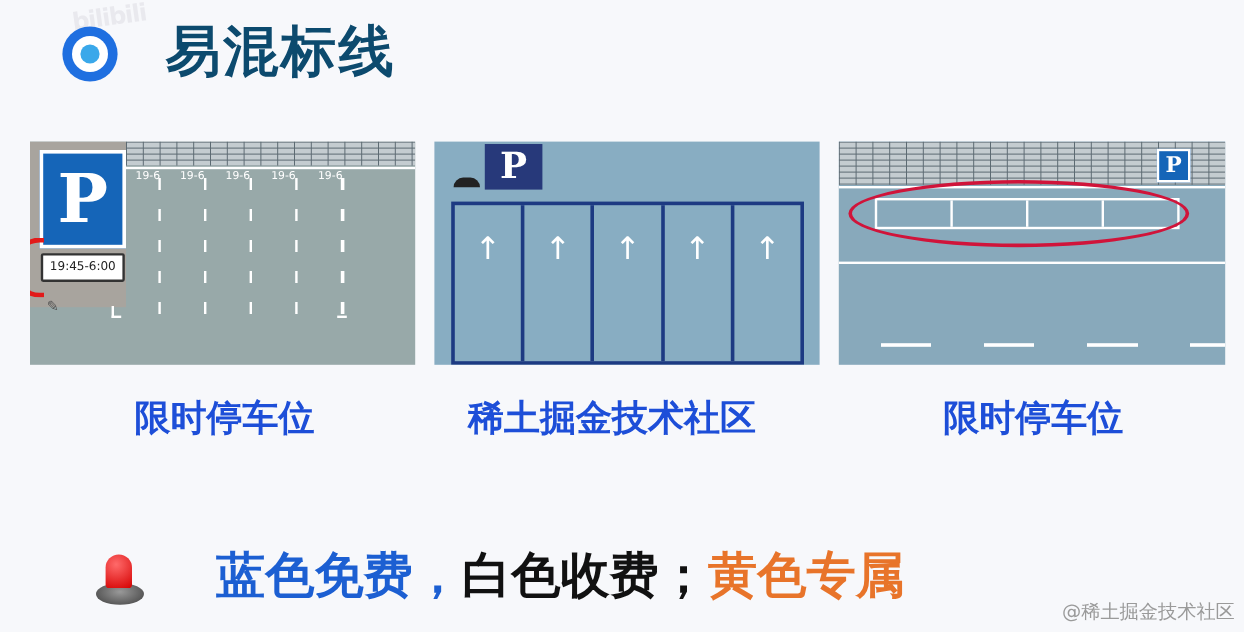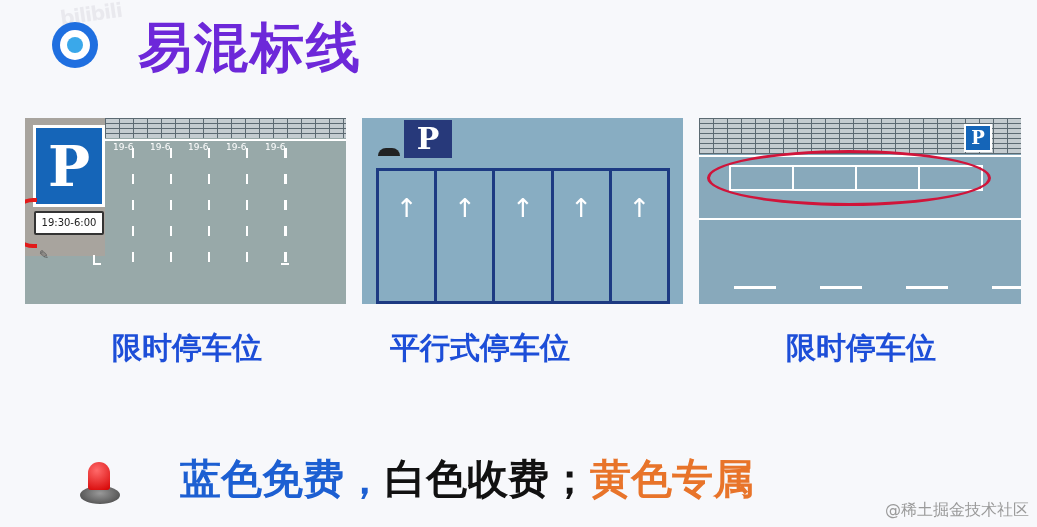--- a/index.html
+++ b/index.html
@@ -1,21 +1,21 @@
 <!DOCTYPE html>
 <html><head>
 <meta charset="utf-8">
 <style>
   html,body{margin:0;padding:0;}
   body{width:1037px;height:527px;background:#f7f8fb;position:relative;overflow:hidden;font-family:"DejaVu Sans",sans-serif;}
   .watermark-bili{position:absolute;left:60px;top:2px;color:#e9e9ee;font-size:20px;font-weight:bold;letter-spacing:-1px;transform:rotate(-8deg);}
   .title-icon{position:absolute;left:52px;top:22px;width:46px;height:46px;border-radius:50%;background:#1f6fe0;}
   .title-icon .ring{position:absolute;left:8px;top:8px;width:30px;height:30px;border-radius:50%;background:#fff;}
   .title-icon .dot{position:absolute;left:15px;top:15px;width:16px;height:16px;border-radius:50%;background:#3aa8ea;}
-  .title{position:absolute;left:138px;top:12px;font-size:54px;font-weight:bold;color:#6d28d9;letter-spacing:2px;}
+  .title{position:absolute;left:138px;top:12px;font-size:46px;font-weight:bold;color:#0c4a6e;letter-spacing:2px;}
   .panel{position:absolute;top:118px;height:186px;overflow:hidden;}
   .p1{left:25px;width:321px;background:#98a9a9;}
   .p2{left:362px;width:321px;background:#88adc2;}
   .p3{left:699px;width:322px;background:#88a9bb;}
   .bricks{position:absolute;left:0;top:0;right:0;height:20px;
     background-color:#c4ccd0;
     background-image:
       linear-gradient(#5c6a72 1px,transparent 1px),
       linear-gradient(90deg,#5c6a72 1px,transparent 1px);
     background-size:14px 5px,14px 5px;}
@@ -39,21 +39,21 @@
     <div class="ring"></div>
     <div class="dot"></div>
   </div>
 <div class="title">易混标线</div>
 
 <div class="panel p1">
   <div class="bricks" style="left:80px;"></div>
   <div style="position:absolute;left:80px;top:21px;right:0;height:2px;background:#fff;"></div>
   <div style="position:absolute;left:0;top:0;width:80px;height:138px;background:#a8a49e;"></div>
   <div class="psign" style="left:8px;top:7px;width:66px;height:76px;font-size:56px;line-height:76px;">P</div>
-  <div style="position:absolute;left:9px;top:93px;width:66px;height:20px;background:#fff;border:2px solid #333;border-radius:2px;font-size:10px;line-height:20px;text-align:center;color:#222;">19:30-6:00</div>
+  <div style="position:absolute;left:9px;top:93px;width:66px;height:20px;background:#fff;border:2px solid #333;border-radius:2px;font-size:10px;line-height:20px;text-align:center;color:#222;">19:45-6:00</div>
   <div style="position:absolute;left:-14px;top:80px;width:22px;height:42px;border:4px solid #e21a1a;border-right:none;border-radius:22px 0 0 22px;"></div>
   <div style="position:absolute;left:88px;top:24px;font-size:9px;color:#fff;">19-6</div>
   <div style="position:absolute;left:125px;top:24px;font-size:9px;color:#fff;">19-6</div>
   <div style="position:absolute;left:163px;top:24px;font-size:9px;color:#fff;">19-6</div>
   <div style="position:absolute;left:201px;top:24px;font-size:9px;color:#fff;">19-6</div>
   <div style="position:absolute;left:240px;top:24px;font-size:9px;color:#fff;">19-6</div>
 
   <div style="position:absolute;left:107px;top:30px;width:2px;height:120px;background:repeating-linear-gradient(#fff 0 10px,transparent 10px 26px);"></div>
   <div style="position:absolute;left:145px;top:30px;width:2px;height:120px;background:repeating-linear-gradient(#fff 0 10px,transparent 10px 26px);"></div>
   <div style="position:absolute;left:183px;top:30px;width:2px;height:120px;background:repeating-linear-gradient(#fff 0 10px,transparent 10px 26px);"></div>
@@ -96,21 +96,21 @@
     <div style="flex:1;border-right:2px solid #fff;"></div>
     <div style="flex:1;border-right:2px solid #fff;"></div>
     <div style="flex:1;"></div>
   </div>
   <div style="position:absolute;left:8px;top:32px;width:278px;height:50px;border:3px solid #d0143a;border-radius:50%;"></div>
   <div style="position:absolute;left:0;top:100px;right:0;height:2px;background:#fff;"></div>
   <div style="position:absolute;left:35px;top:168px;right:0;height:3px;background:repeating-linear-gradient(90deg,#fff 0 42px,transparent 42px 86px);"></div>
 </div>
 
 <div class="caption" style="left:112px;">限时停车位</div>
-<div class="caption" style="left:390px;">平行式停车位</div>
+<div class="caption" style="left:390px;">稀土掘金技术社区</div>
 <div class="caption" style="left:786px;">限时停车位</div>
 
 <div class="siren">
     <div class="base"></div>
     <div class="top"></div>
   </div>
 
 <div class="bottom">
   <span class="b-blue">蓝色免费，</span><span class="b-black">白色收费；</span><span class="b-orange">黄色专属</span>
 </div>

